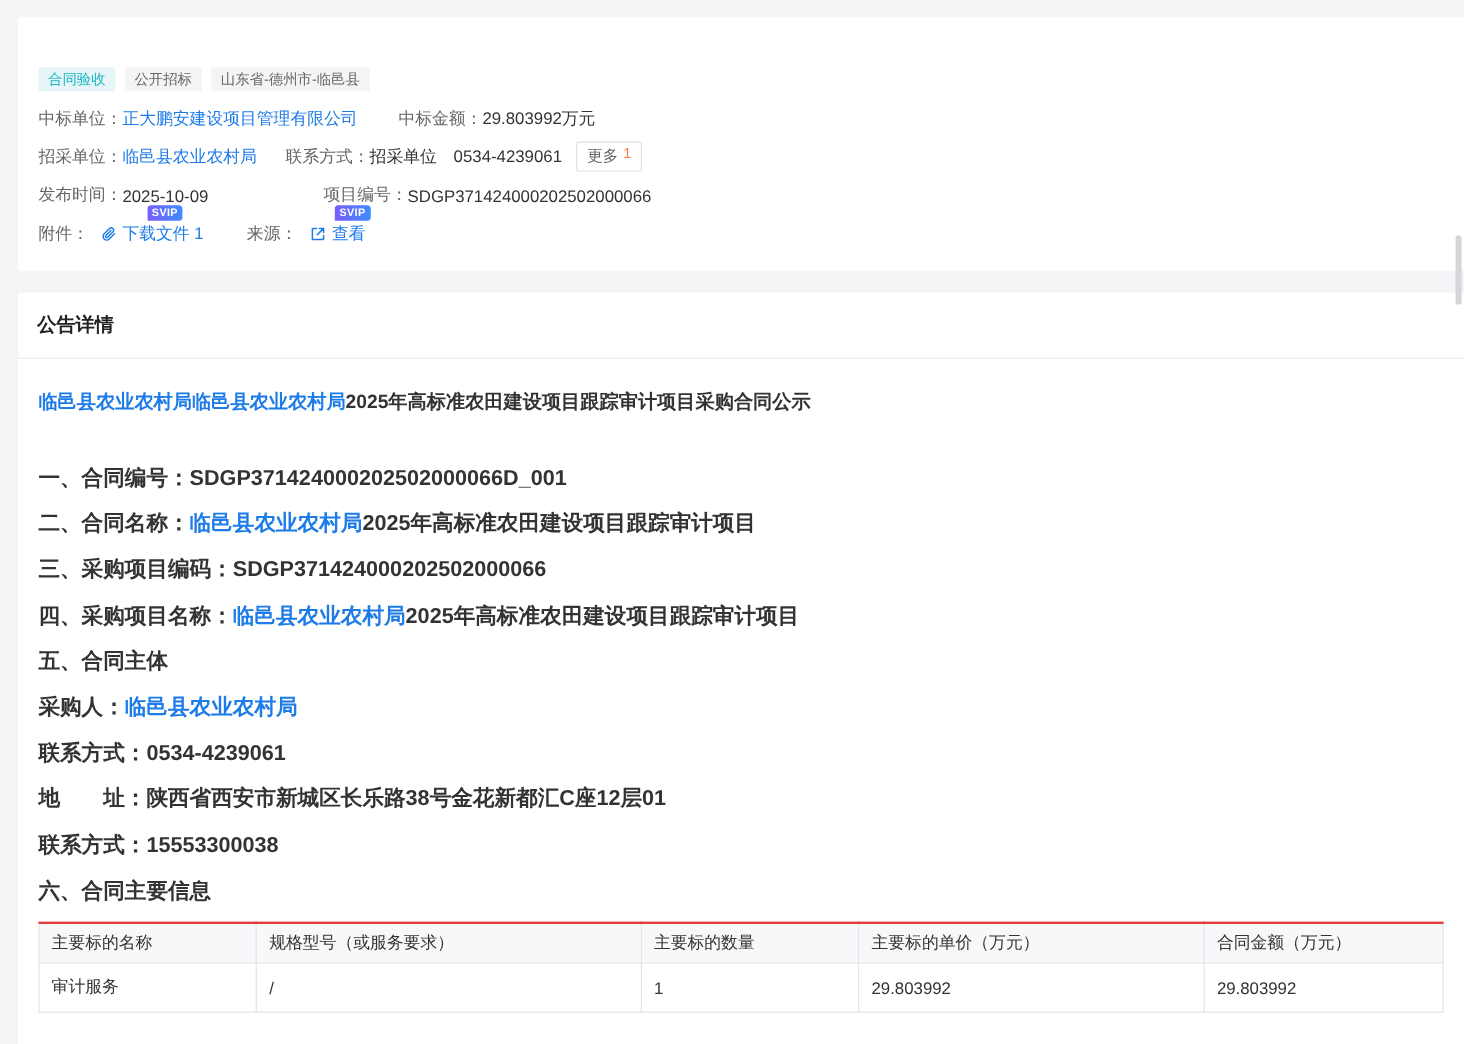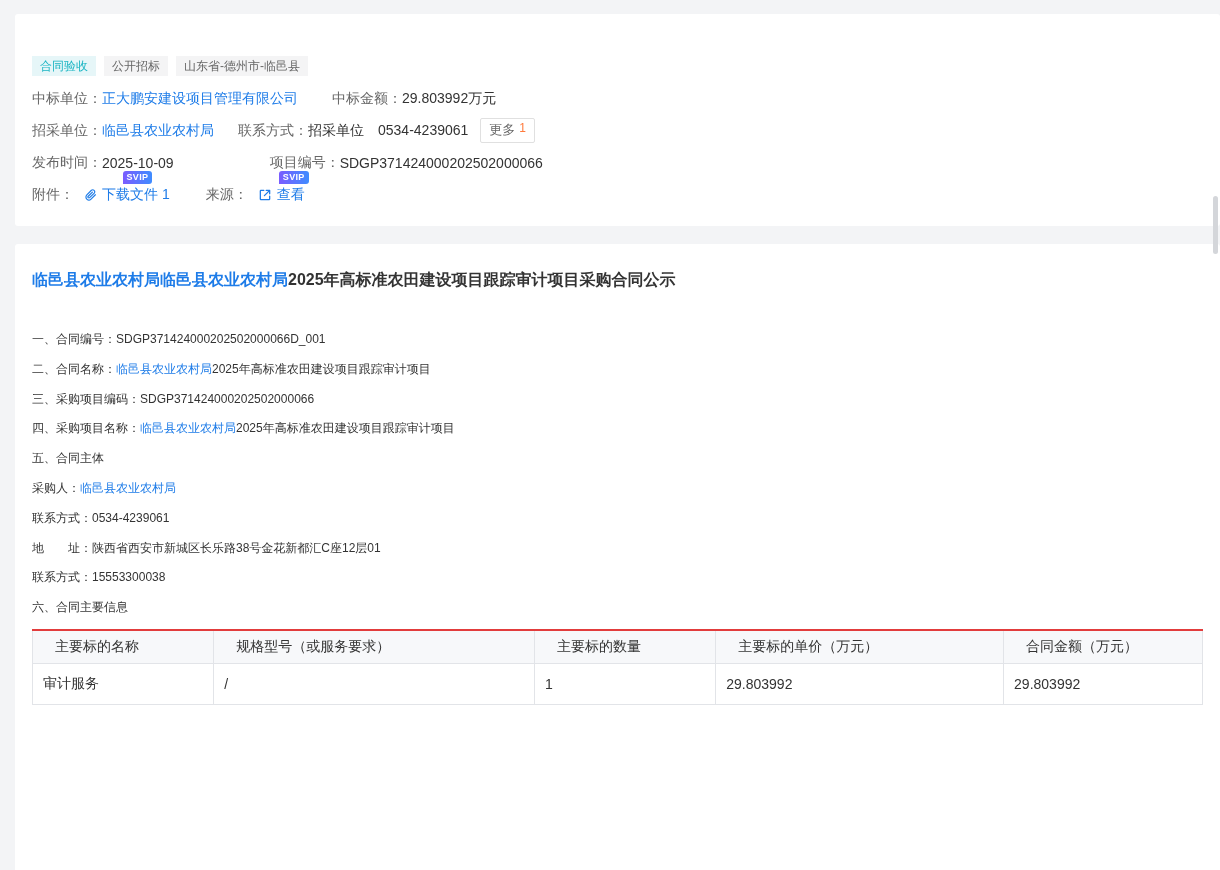--- a/index.html
+++ b/index.html
@@ -41,27 +41,27 @@
     color: #fff; font-size: 9px; font-weight: bold; padding: 2px 4px;
     border-radius: 3px 3px 3px 0; line-height: 1; letter-spacing: .3px; }
 
   
   .detail-card { margin-top: 18px; min-height: 640px; }
   .section-header { padding: 17px 16px 16px; border-bottom: 1px solid #ececee;
     font-size: 16px; font-weight: bold; color: #222; }
   .detail-body { padding: 26px 17px 40px; }
   .detail-heading { font-size: 16px; font-weight: bold; color: #333; margin-bottom: 40px; }
   .heading-link { color: var(--link); text-decoration: none; cursor: pointer; }
-  .para { font-size: 12px; color: #333; line-height: 1.4; margin-bottom: 13px; }
+  .para { font-size: 18px; color: #333; line-height: 1.4; margin-bottom: 13px; font-weight: bold; }
   .para a { color: var(--link); text-decoration: none; cursor: pointer; }
 
   .contract-table { width: 100%; border-collapse: collapse; margin-top: 8px;
     border-top: 2px solid var(--table-accent); font-size: 14px; table-layout: fixed; }
   .contract-table th { background: var(--table-header-bg); font-weight: normal;
-    text-align: left; color: #333; padding: 7px 22px; border: 1px solid var(--table-border);
+    text-align: left; color: #333; padding: 7px 10px; border: 1px solid var(--table-border);
     border-top: none; }
   .contract-table td { padding: 11px 10px; color: #333; border: 1px solid var(--table-border);
     background: #fff; }
 
   .scrollbar-thumb { position: absolute; right: 2px; top: 196px; width: 5px;
     height: 58px; background: #d4d6da; border-radius: 3px; }
 </style>
 </head>
 <body>
 
@@ -114,20 +114,23 @@
         <span class="svip-badge">SVIP</span>
         <svg class="icon" width="14" height="14" viewBox="0 0 24 24">
           <path d="M14 4h6v6M20 4l-9 9M20 14v5a1 1 0 01-1 1H5a1 1 0 01-1-1V5a1 1 0 011-1h5" fill="none" stroke="currentColor" stroke-width="2.2" stroke-linecap="round" stroke-linejoin="round"></path>
         </svg>
         <a class="link">查看</a>
       </span>
     </div>
   </section>
 
   <section class="card detail-card">
+    <div class="section-header">
+      <span>公告详情</span>
+    </div>
 
     <div class="detail-body">
       <div class="detail-heading">
         <a class="heading-link">临邑县农业农村局临邑县农业农村局</a><span>2025年高标准农田建设项目跟踪审计项目采购合同公示</span>
       </div>
 
       <div id="paragraphs">
           <div class="para"><span>一、合同编号：SDGP371424000202502000066D_001</span></div>
           <div class="para"><span>二、合同名称：</span><a>临邑县农业农村局</a><span>2025年高标准农田建设项目跟踪审计项目</span></div>
           <div class="para"><span>三、采购项目编码：SDGP371424000202502000066</span></div>

